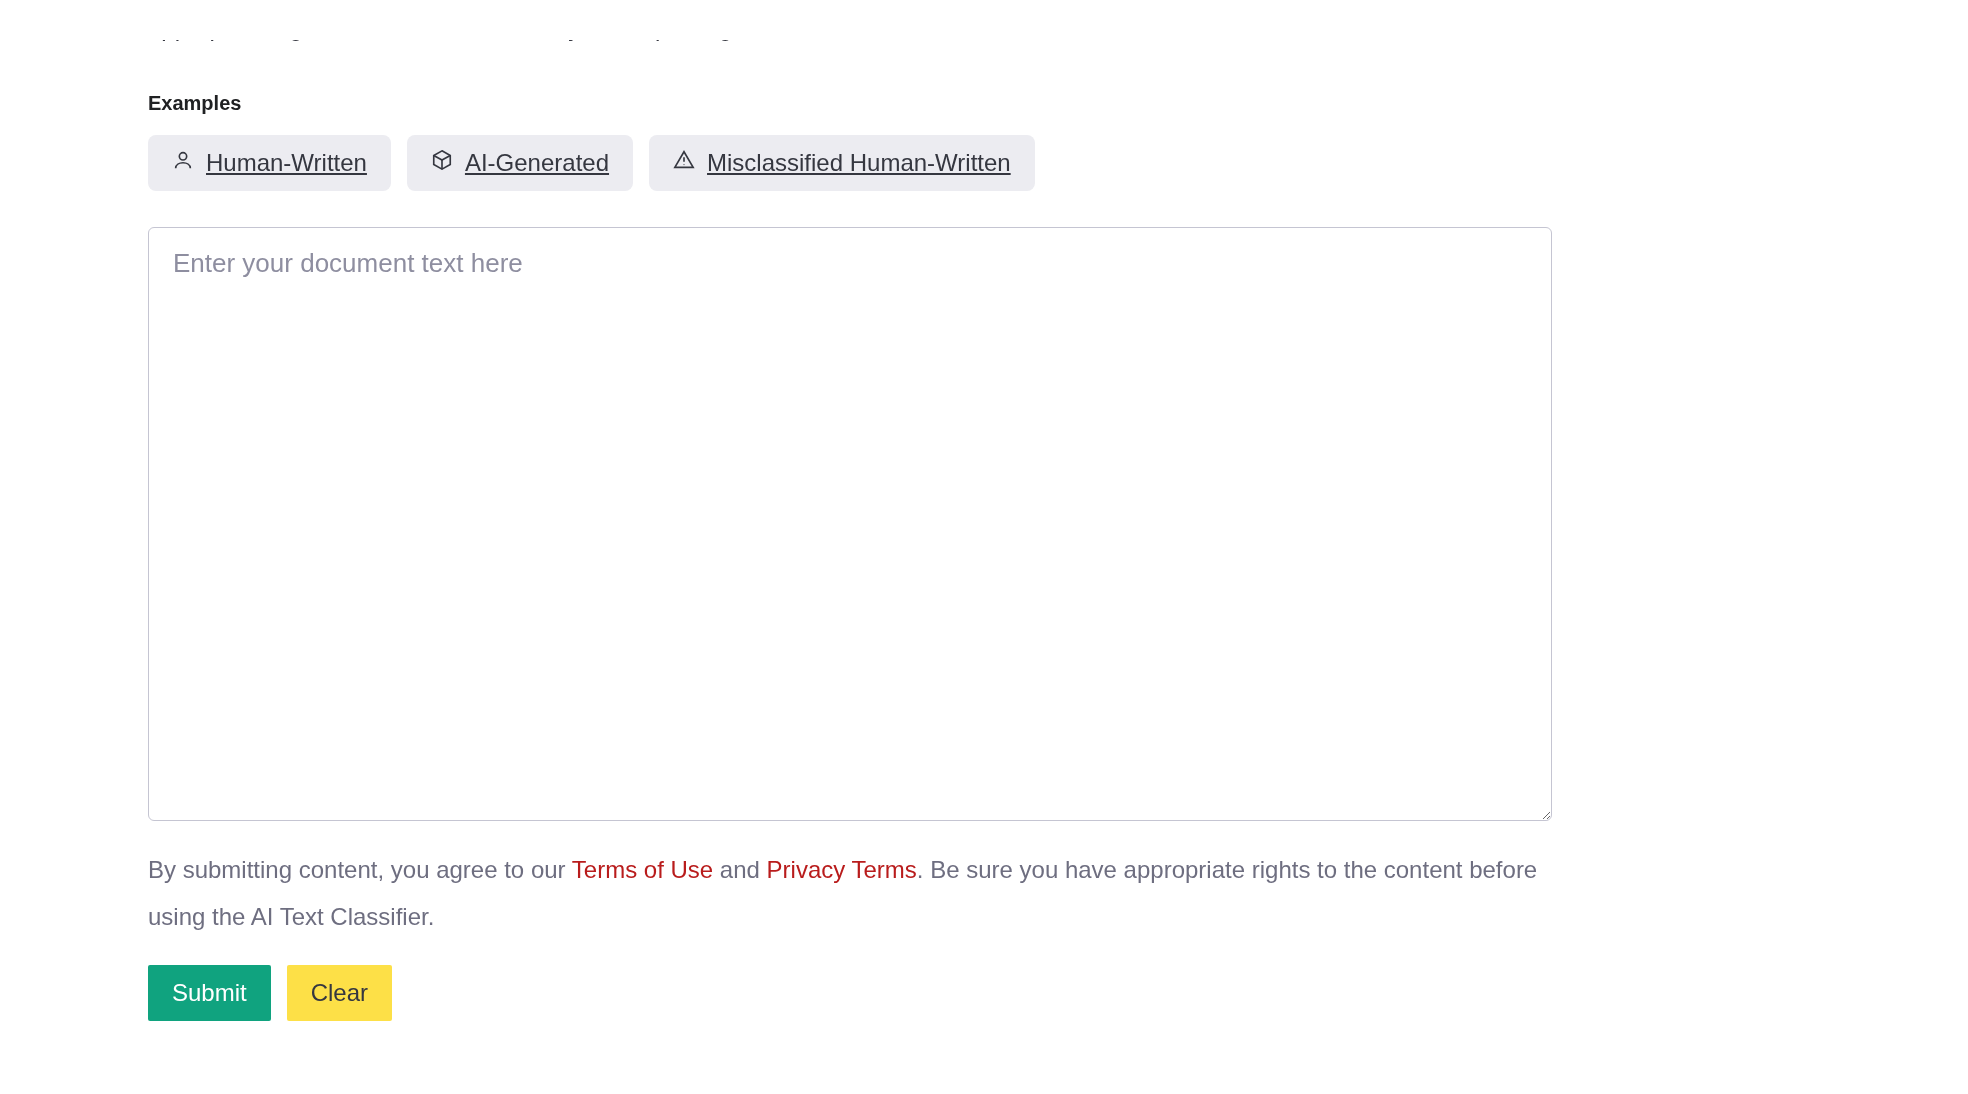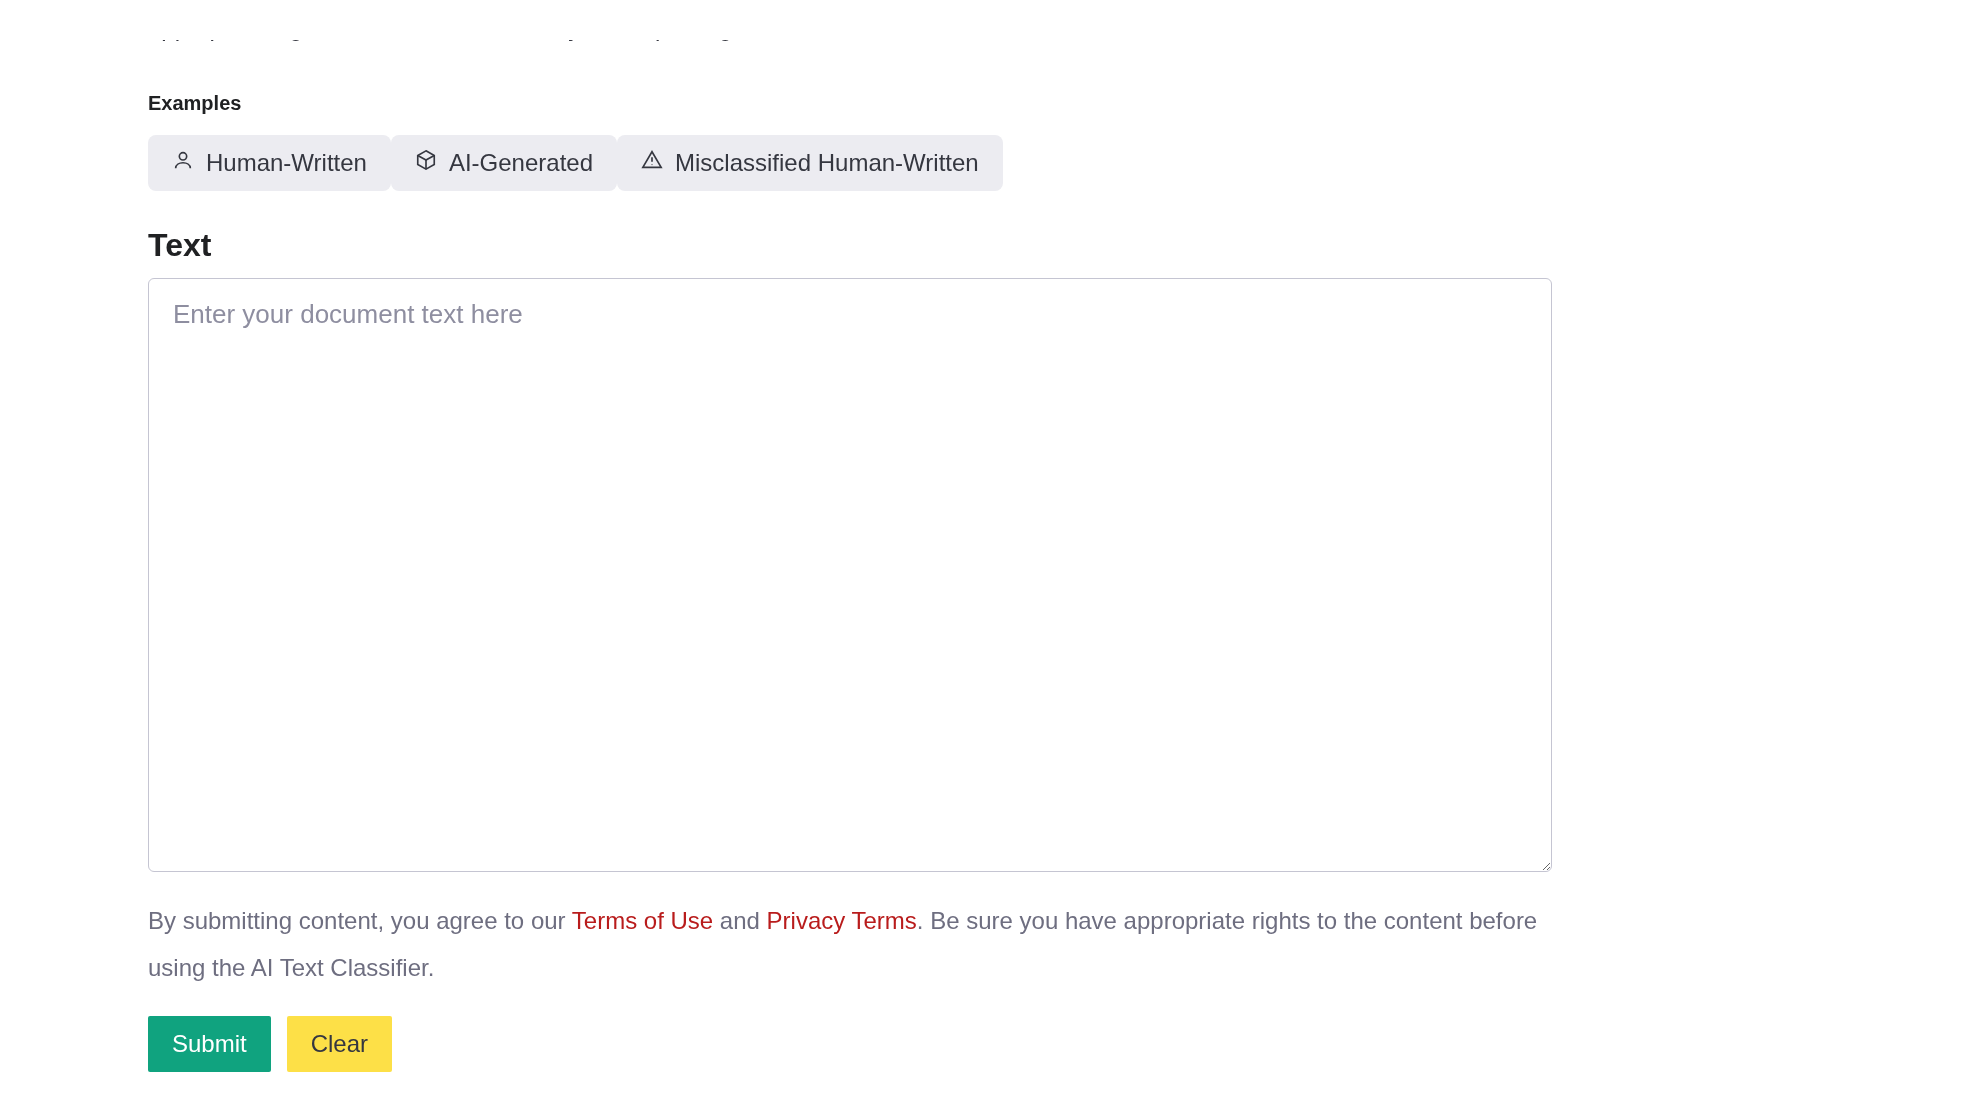--- a/index.html
+++ b/index.html
@@ -32,22 +32,23 @@
     display: block;
   }
   h2.examples-heading {
     font-size: 20px;
     font-weight: 700;
     color: #202123;
     margin-bottom: 20px;
   }
   .example-row {
     display: flex;
-    gap: 0;
+    gap: 16px;
     margin-bottom: 36px;
+    text-decoration: underline;
   }
   .example-btn {
     display: inline-flex;
     align-items: center;
     gap: 12px;
     background: #ececf1;
     border: none;
     border-radius: 8px;
     padding: 14px 24px;
     font-size: 24px;
@@ -157,21 +158,20 @@
             <path d="M12 3 L22 20 L2 20 Z"></path>
             <line x1="12" y1="9" x2="12" y2="14"></line>
             <circle cx="12" cy="17" r="0.6" fill="#353740" stroke="none"></circle>
           </svg>
       </span>
       <span>Misclassified Human-Written</span>
     </button>
 
   </div>
 
-  <h2 class="text-heading">Text</h2>
 
   <textarea class="text-input" placeholder="Enter your document text here" style=""></textarea>
 
   <p class="disclaimer">
     <span>By submitting content, you agree to our </span><a href="#">Terms of Use</a><span> and </span><a href="#">Privacy Terms</a><span>. Be sure you have appropriate rights to the content before using the AI Text Classifier.</span>
   </p>
 
   <div class="action-row">
     <button class="btn btn-primary">Submit</button>
     <button class="btn btn-secondary">Clear</button>

